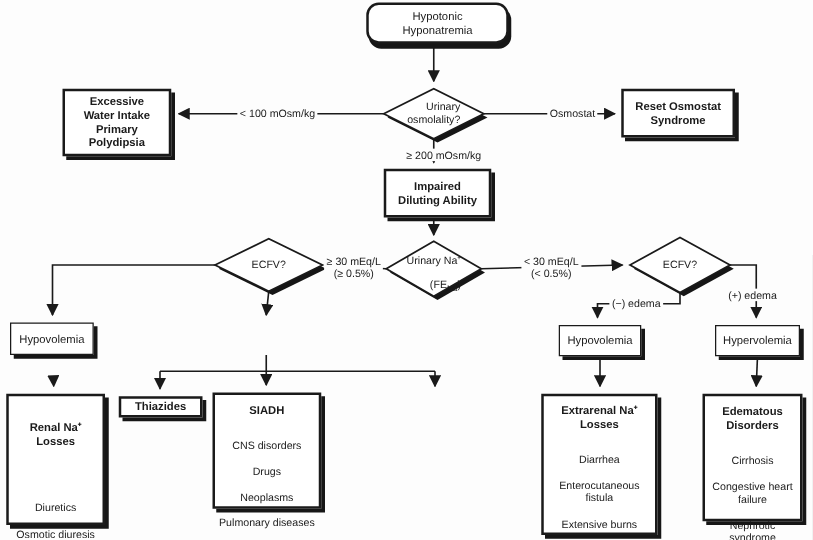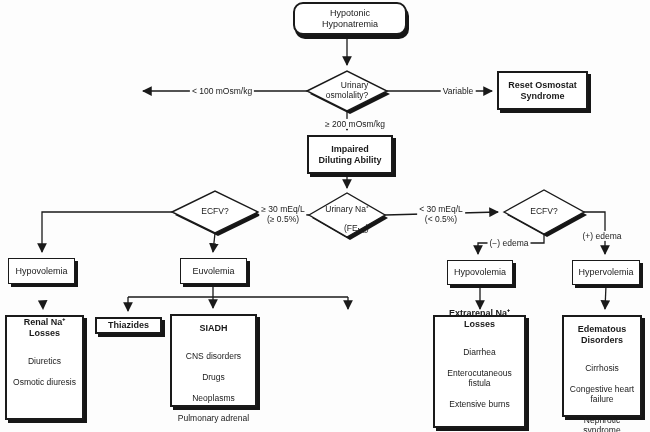--- a/index.html
+++ b/index.html
@@ -90,79 +90,82 @@
   <div class="diamond-text" style="left:347px;top:91px;">Urinary
 osmolality?</div>
   <div class="diamond-text" style="left:347px;top:215px;">
     <span>Urinary Na⁺</span><br>
     <span>(FE</span><sub>Na</sub><span>)</span>
   </div>
   <div class="diamond-text" style="left:215px;top:212px;">ECFV?</div>
   <div class="diamond-text" style="left:544px;top:212px;">ECFV?</div>
 
   <div class="edge-label" style="left:222px;top:91px;">&lt; 100 mOsm/kg</div>
-  <div class="edge-label" style="left:458px;top:91px;">Variable</div>
+  <div class="edge-label" style="left:458px;top:91px;">Osmostat</div>
   <div class="edge-label" style="left:355px;top:124px;">≥ 200 mOsm/kg</div>
   <div class="edge-label" style="left:283px;top:214px;">≥ 30 mEq/L
 (≥ 0.5%)</div>
   <div class="edge-label" style="left:441px;top:214px;">&lt; 30 mEq/L
 (&lt; 0.5%)</div>
   <div class="edge-label" style="left:509px;top:243px;">(−) edema</div>
   <div class="edge-label" style="left:602px;top:236px;">(+) edema</div>
 
+  <div class="box" style="left:50px;top:71px;width:87px;height:54px;">
+    <span class="title">Excessive
+Water Intake
+Primary
+Polydipsia</span>
+  </div>
   <div class="box" style="left:497px;top:71px;width:91px;height:39px;">
     <span class="title">Reset Osmostat
 Syndrome</span>
   </div>
   <div class="box" style="left:307px;top:135px;width:86px;height:39px;">
     <span class="title">Impaired
 Diluting Ability</span>
   </div>
 
   <div class="box thin plain-label" style="left:8px;top:258px;width:67px;height:26px;">
     <span>Hypovolemia</span>
   </div>
-  <div class="box thin plain-label" style="left:180px;top:258px;width:67px;height:26px;">
-    <span>Euvolemia</span>
-  </div>
   <div class="box thin plain-label" style="left:447px;top:260px;width:66px;height:25px;">
     <span>Hypovolemia</span>
   </div>
   <div class="box thin plain-label" style="left:572px;top:260px;width:68px;height:25px;">
     <span>Hypervolemia</span>
   </div>
 
-  <div class="box topalign" style="left:5px;top:315px;width:79px;height:105px;padding-top:0;">
+  <div class="box topalign" style="left:5px;top:315px;width:79px;height:105px;padding-top:20px;gap:25px;">
     <span class="title">Renal Na⁺
 Losses</span>
     <div class="items">
       <div class="item">Diuretics</div>
       <div class="item">Osmotic diuresis</div>
       
       
     </div>
   </div>
 
   <div class="box" style="left:95px;top:317px;width:67px;height:17px;">
     <span class="title">Thiazides</span>
   </div>
 
   <div class="box topalign" style="left:170px;top:314px;width:87px;height:93px;padding-top:7px;">
     <span class="title">SIADH</span>
     <div class="items">
       <div class="item">CNS disorders</div>
       <div class="item">Drugs</div>
       <div class="item">Neoplasms</div>
-      <div class="item">Pulmonary adrenal</div>
+      <div class="item">Pulmonary diseases</div>
       
     </div>
   </div>
 
 
-  <div class="box topalign" style="left:433px;top:315px;width:93px;height:113px;padding-top:16px;justify-content:center;">
+  <div class="box topalign" style="left:433px;top:315px;width:93px;height:113px;padding-top:6px;">
     <span class="title">Extrarenal Na⁺
 Losses</span>
     <div class="items">
       <div class="item">Diarrhea</div>
       <div class="item">Enterocutaneous fistula</div>
       <div class="item">Extensive burns</div>
       
       
       
     </div>

